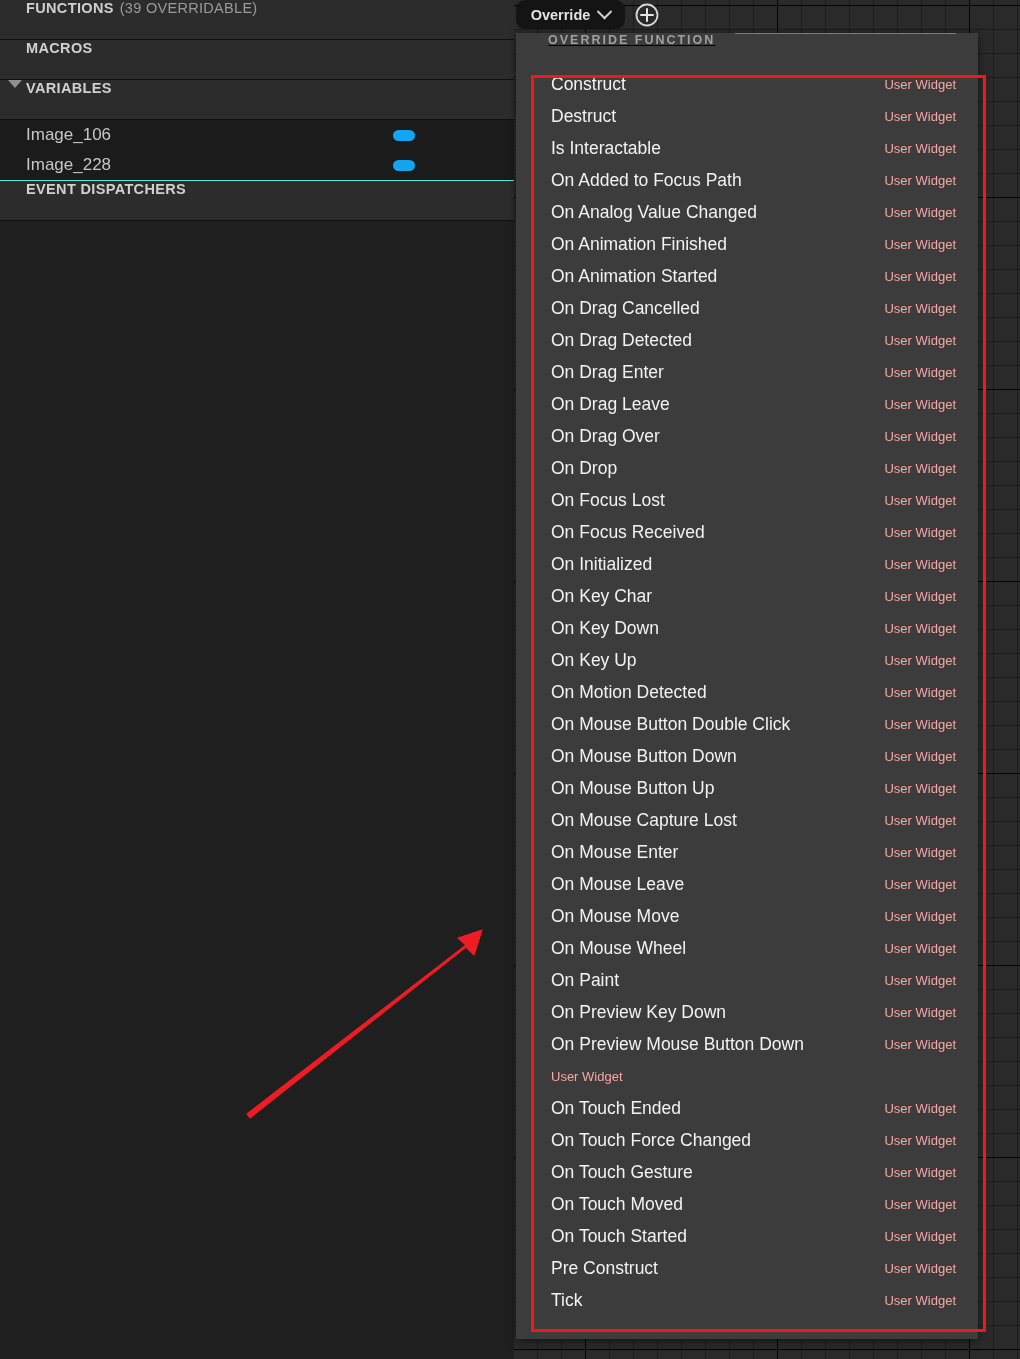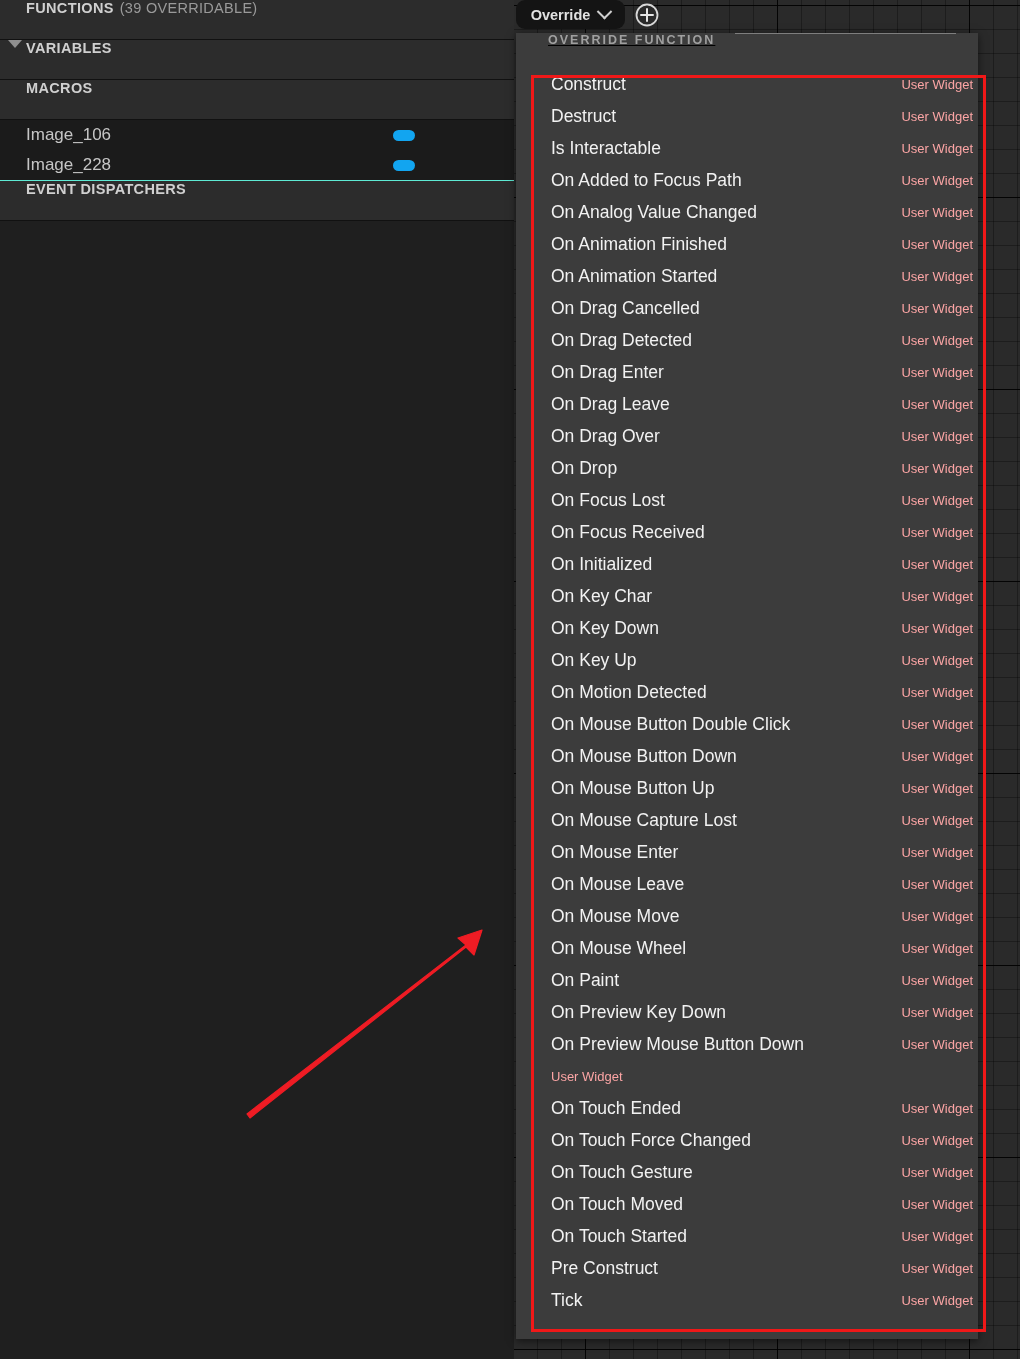--- a/index.html
+++ b/index.html
@@ -207,21 +207,21 @@
   }
 
   #menu-items {
     position: relative;
   }
   .menu-item {
     height: 32px;
     display: flex;
     align-items: center;
     padding-left: 35px;
-    padding-right: 5px;
+    padding-right: 22px;
     box-sizing: border-box;
   }
   .menu-item .mi-name {
     color: #f2f2f2;
     font-size: 17.5px;
     flex: 1;
     white-space: nowrap;
   }
   .menu-item .mi-cat {
     color: #fca5a5;
@@ -269,26 +269,26 @@
 <div id="graph-bg"></div>
 
 <div id="left-panel">
 
   <div class="section-header">
     <span>FUNCTIONS</span>
     <span class="count">(39 OVERRIDABLE)</span>
   </div>
 
   <div class="section-header">
+    <span>MACROS</span>
+  </div>
+
+  <div class="section-header">
     <span class="tri"></span>
     <span>VARIABLES</span>
-  </div>
-
-  <div class="section-header">
-    <span>MACROS</span>
   </div>
 
   <div class="var-list">
     <div class="var-row">
       <span>Image_106</span>
       <span class="var-pill" style="background: rgb(18, 165, 240);"></span>
     </div>
     <div class="var-row">
       <span>Image_228</span>
       <span class="var-pill" style="background: rgb(18, 165, 240);"></span>

